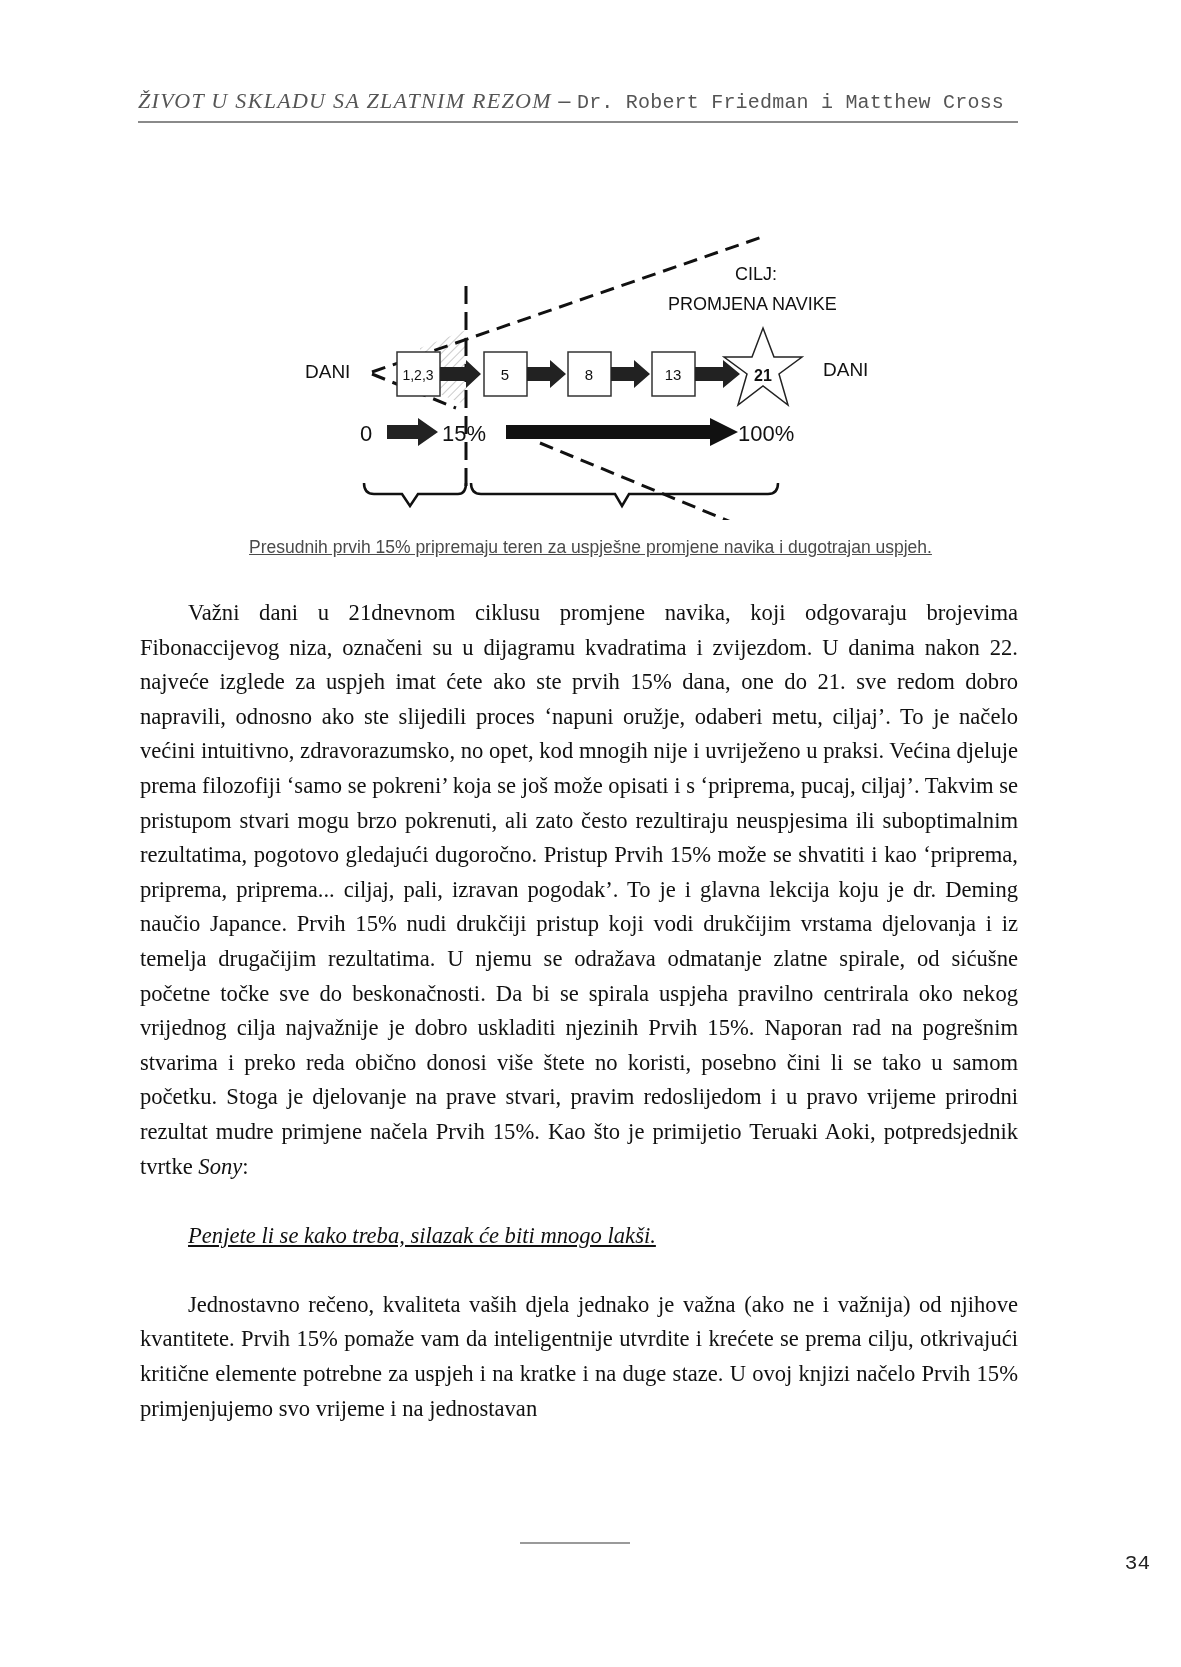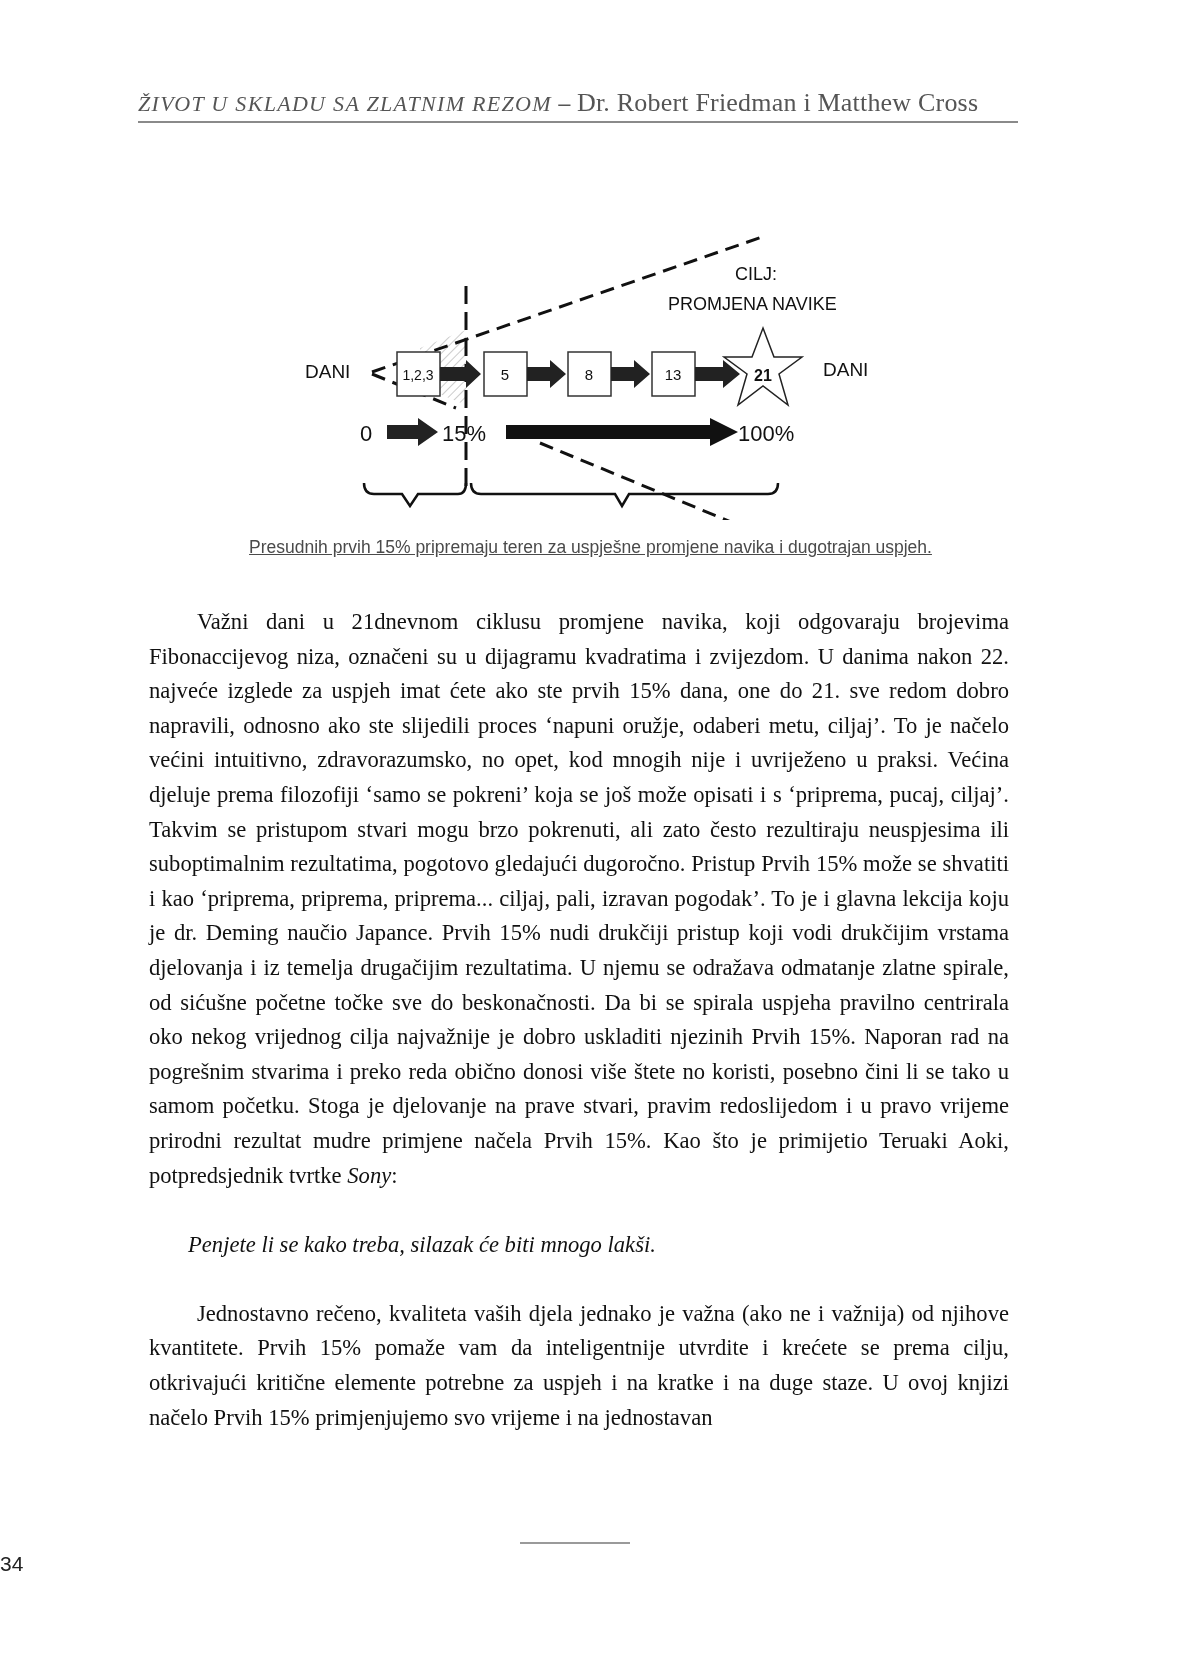--- a/index.html
+++ b/index.html
@@ -3,43 +3,43 @@
 <meta charset="utf-8">
 <style>
   html, body { margin: 0; padding: 0; background: #ffffff; }
   body { width: 1181px; height: 1667px; position: relative; overflow: hidden; color: #1a1a1a; }
   .header {
     position: absolute; left: 138px; top: 88px; width: 880px;
     font-size: 22px; color: #555; white-space: nowrap; letter-spacing: 0.2px;
   }
   .header .book { font-family: "Liberation Serif", serif; letter-spacing: 1.3px; font-style: italic; }
   .header .dash { font-family: "Liberation Sans", sans-serif; }
-  .header .authors { font-family: Liberation Serif, serif; font-size: 26px; }
+  .header .authors { font-family: Liberation Mono, monospace; font-size: 20px; }
   .header-rule {
     position: absolute; left: 138px; top: 121px; width: 880px; height: 2px; background: #8a8a8a;
   }
   .figure { position: absolute; left: 280px; top: 200px; width: 620px; height: 320px; }
   .figure svg { width: 620px; height: 320px; display: block; }
   .caption {
     position: absolute; left: 0; width: 1181px; top: 537px; text-align: center;
     font-family: "Liberation Sans", sans-serif; font-size: 17.5px; color: #4a4a4a; text-decoration: underline;
   }
   .body-text {
     position: absolute; left: 140px; top: 596px; width: 878px;
     font-family: "Liberation Serif", serif; font-size: 22.6px; line-height: 34.6px;
     text-align: justify; color: #111;
   }
-  .para { margin: 9px; text-indent: 48px; }
-  .quote { margin: 34.6px 0 34.6px 48px; font-style: italic; text-indent: 0; }
+  .para { margin: 0; text-indent: 48px; }
+  .quote { margin: 34.6px 0 34.6px 48px; font-style: italic; text-indent: 0; text-decoration: underline; }
   .footer-rule {
     position: absolute; left: 520px; top: 1542px; width: 110px; height: 1.5px; background: #9a9a9a;
   }
   .page-number {
-    position: absolute; left: 0; width: 1150px; top: 1552px; text-align: left;
-    font-family: Liberation Sans, sans-serif; font-size: 21px; color: #222;
+    position: absolute; left: 0; width: 1150px; top: 1552px; text-align: right;
+    font-family: Liberation Mono, monospace; font-size: 21px; color: #222;
   }
   .dlabel { font-family: "Liberation Sans", sans-serif; fill: #111; }
 </style>
 </head>
 <body>
 
 <div class="header">
   <span class="book">ŽIVOT U SKLADU SA ZLATNIM REZOM</span><span class="dash"> – </span><span class="authors">Dr. Robert Friedman i Matthew Cross</span>
 </div>
 <div class="header-rule"></div>

